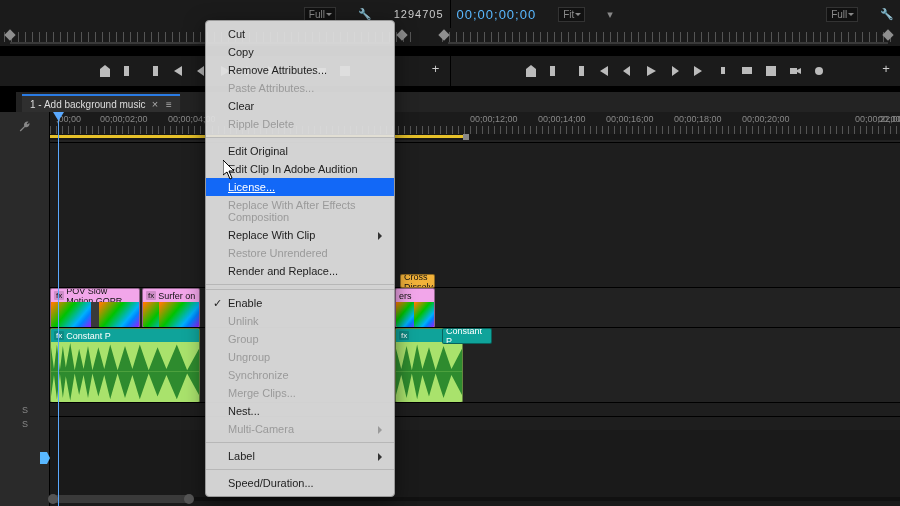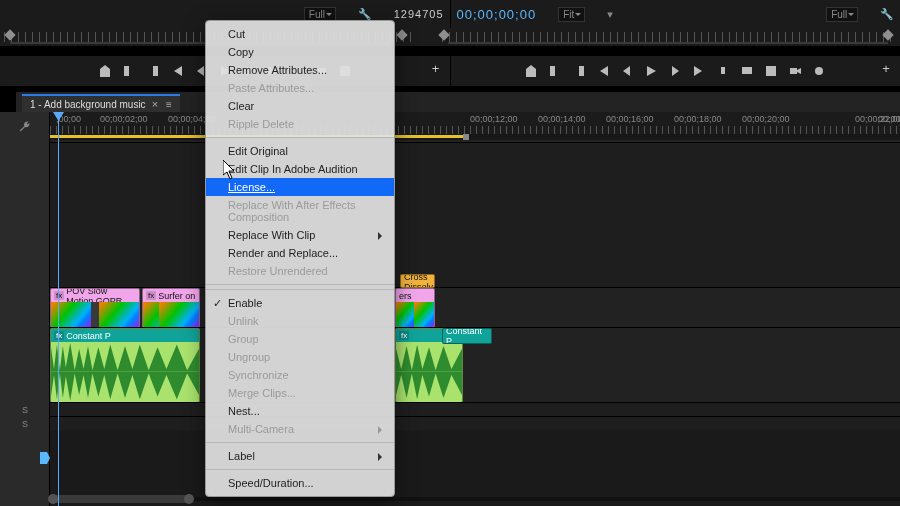--- a/index.html
+++ b/index.html
@@ -433,22 +433,22 @@
     <div class="ctx-item"><span>Remove Attributes...</span></div>
     <div class="ctx-item disabled"><span>Paste Attributes...</span></div>
     <div class="ctx-item"><span>Clear</span></div>
     <div class="ctx-item disabled"><span>Ripple Delete</span></div>
     <div class="ctx-sep"></div>
     <div class="ctx-item"><span>Edit Original</span></div>
     <div class="ctx-item"><span>Edit Clip In Adobe Audition</span></div>
     <div class="ctx-item highlight"><span>License...</span></div>
     <div class="ctx-item disabled"><span>Replace With After Effects Composition</span></div>
     <div class="ctx-item submenu"><span>Replace With Clip</span></div>
+    <div class="ctx-item disabled"><span>Restore Unrendered</span></div>
     <div class="ctx-item"><span>Render and Replace...</span></div>
-    <div class="ctx-item disabled"><span>Restore Unrendered</span></div>
     <div class="ctx-sep"></div>
     <div class="ctx-sep"></div>
     <div class="ctx-item"><span class="check">✓</span><span>Enable</span></div>
     <div class="ctx-item disabled"><span>Unlink</span></div>
     <div class="ctx-item disabled"><span>Group</span></div>
     <div class="ctx-item disabled"><span>Ungroup</span></div>
     <div class="ctx-item disabled"><span>Synchronize</span></div>
     <div class="ctx-item disabled"><span>Merge Clips...</span></div>
     <div class="ctx-item"><span>Nest...</span></div>
     <div class="ctx-item disabled submenu"><span>Multi-Camera</span></div>

